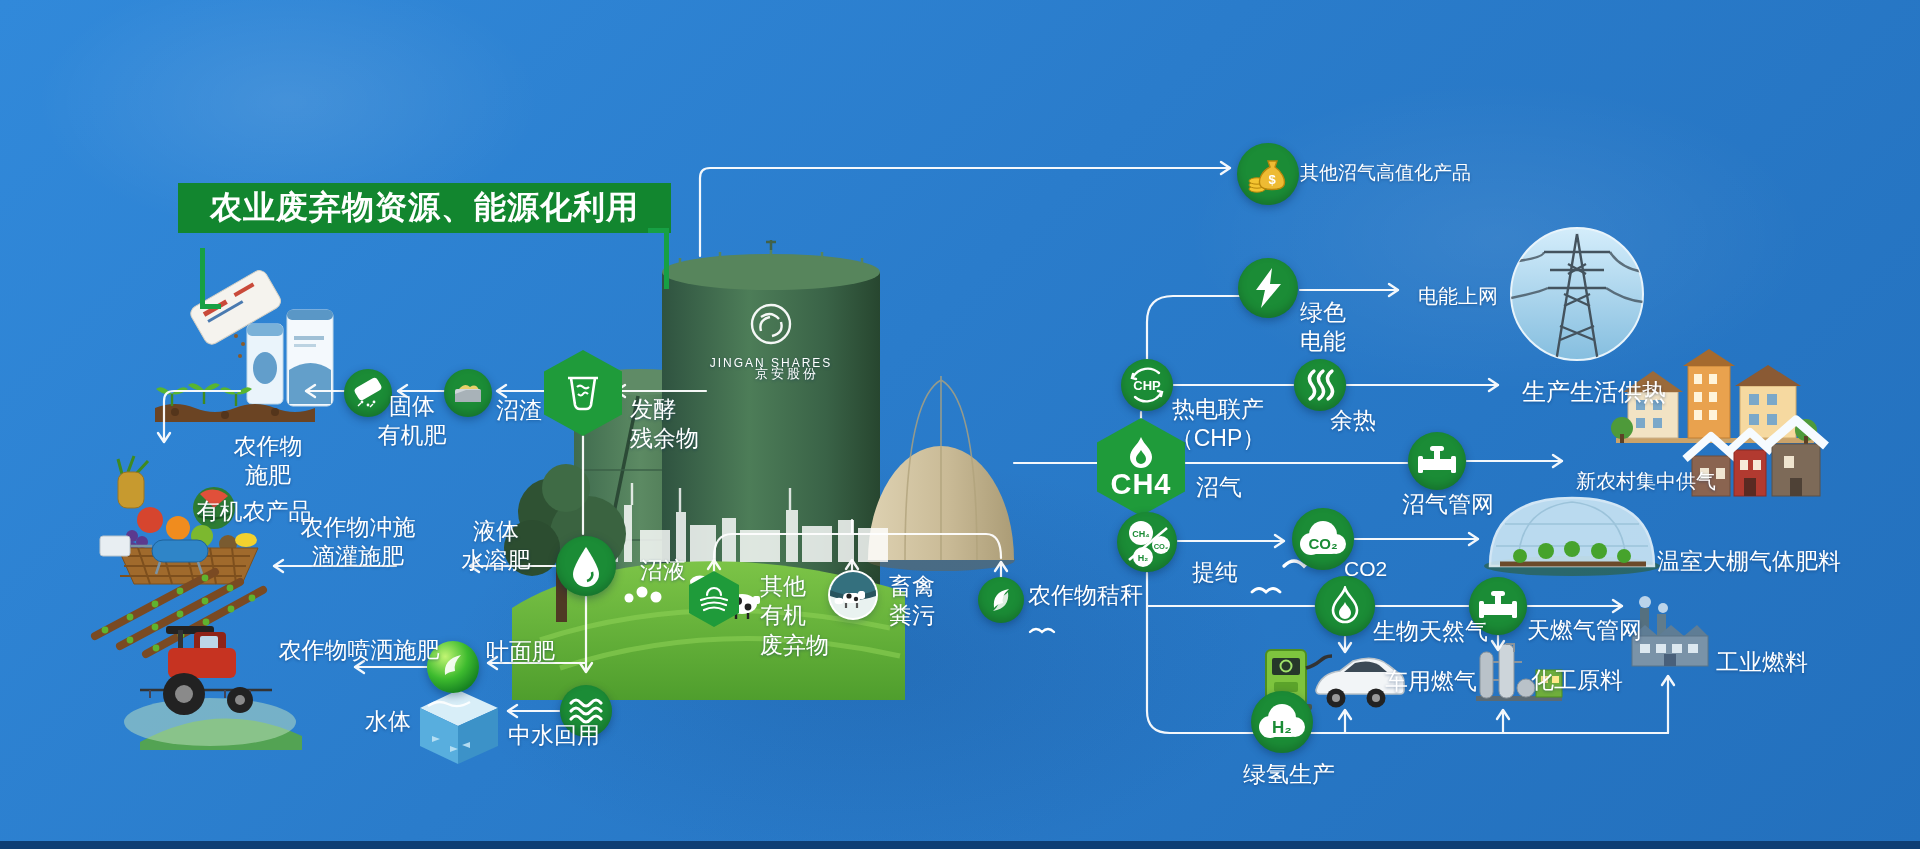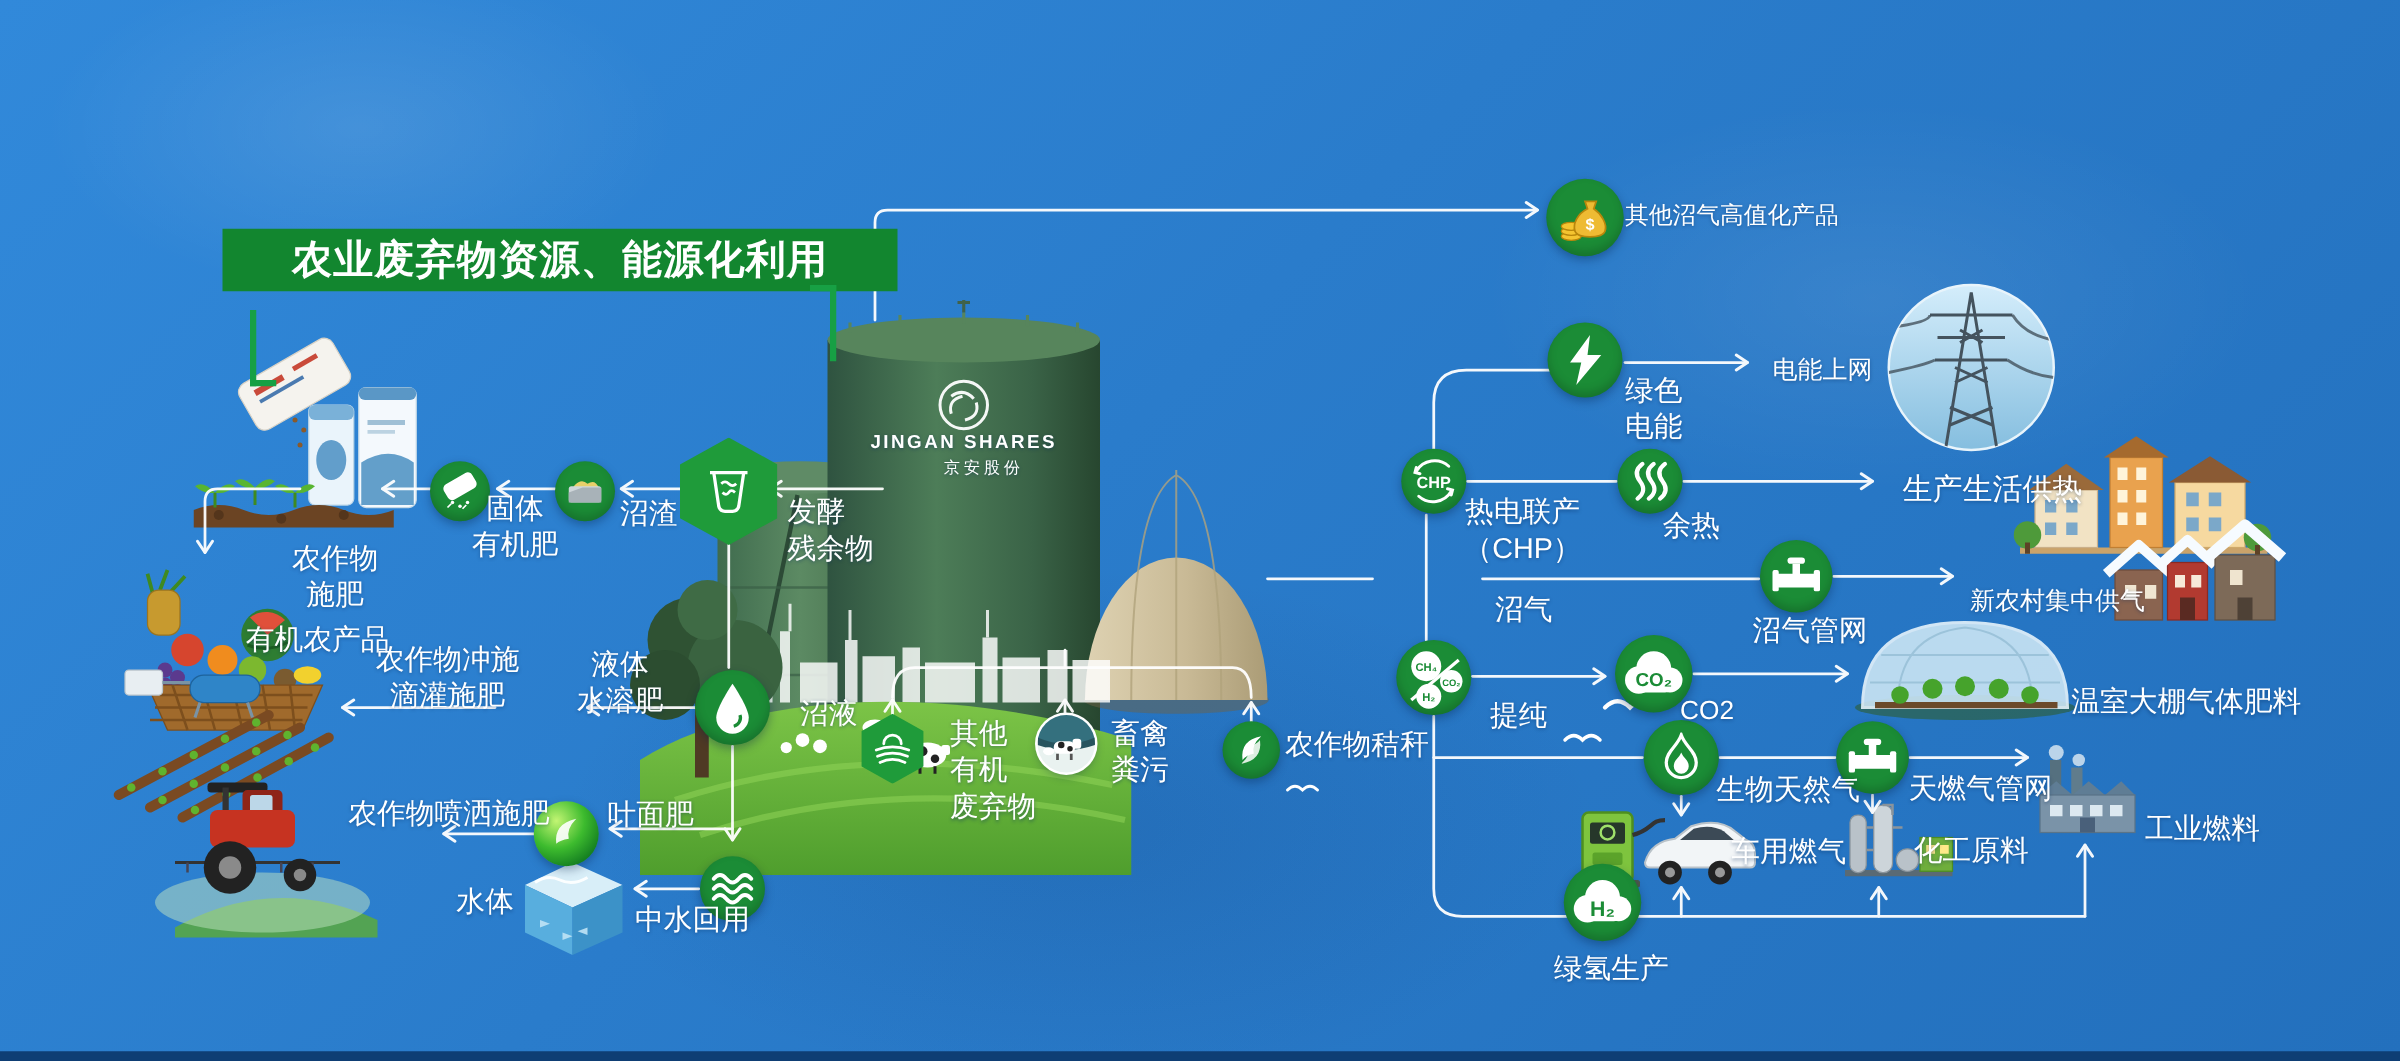--- a/index.html
+++ b/index.html
@@ -12,21 +12,21 @@
       linear-gradient(135deg,#3189da 0%,#2a7ccb 45%,#2370bd 100%);}
   .art{position:absolute;left:0;top:0;pointer-events:none;}
   .lbl{position:absolute;color:#fff;font-size:23px;line-height:1.28;white-space:pre-line;
        text-shadow:0 1px 3px rgba(0,40,90,.45);}
   .lbl.c{transform:translateX(-50%);text-align:center;}
   .node{position:absolute;background:var(--node_green,#1b8c36);border-radius:50%;
         display:flex;align-items:center;justify-content:center;flex-direction:column;
         box-shadow:0 3px 8px rgba(0,30,70,.35), inset 0 -4px 8px rgba(0,0,0,.18);}
   .hex{border-radius:0;background:var(--hex_green,#1f9b3a);
        clip-path:polygon(50% 0,100% 25%,100% 75%,50% 100%,0 75%,0 25%);box-shadow:none;}
-  .banner{position:absolute;left:178px;top:183px;width:540px;height:50px;
+  .banner{position:absolute;left:178px;top:183px;width:493px;height:50px;
           background:var(--banner_green,#12862f);color:#fff;font-size:32px;font-weight:700;
           letter-spacing:1px;display:flex;align-items:center;justify-content:center;}
   .main-title{position:absolute;left:220px;top:236px;color:#fff;font-size:70px;font-weight:800;
           letter-spacing:4px;text-shadow:0 3px 6px rgba(0,40,90,.35);}
   .bracket-l{position:absolute;left:200px;top:248px;width:16px;height:56px;
           border-left:5px solid #17a044;border-bottom:5px solid #17a044;}
   .bracket-r{position:absolute;left:648px;top:228px;width:16px;height:56px;
           border-right:5px solid #17a044;border-top:5px solid #17a044;}
   .bottom-strip{position:absolute;left:0;top:841px;width:1920px;height:8px;background:var(--accent_dark_blue,#0e3e74);}
   .ch4-text{color:#fff;font-weight:700;font-size:29px;letter-spacing:1px;line-height:1;}
@@ -506,20 +506,27 @@
     <path d="M37,31 a17,17 0 0 1 -26,4 M34,29 l4,1 l-1,4" stroke="#fff" stroke-width="2.4" fill="none" stroke-linecap="round"></path>
     <text x="23" y="28" font-size="13" font-weight="bold" fill="#fff" text-anchor="middle">CHP</text>
   </svg>
 </div>
 <div class="node" style="left:1294px;top:359px;width:52px;height:52px">
   <svg width="40" height="40" viewBox="0 0 40 40" fill="none" stroke="#fff" stroke-width="3.4" stroke-linecap="round">
     <path d="M12,6 q-7,7 0,14 q7,7 0,14" transform="rotate(8 12 20)"></path>
     <path d="M21,6 q-7,7 0,14 q7,7 0,14" transform="rotate(8 21 20)"></path>
     <path d="M30,6 q-7,7 0,14 q7,7 0,14" transform="rotate(8 30 20)"></path>
   </svg>
+</div>
+<div class="node hex" style="left:1097px;top:418px;width:88px;height:98px">
+  <svg width="30" height="34" viewBox="0 0 30 34">
+    <path d="M15,1 C18,9 26,13 26,21 a11,11 0 0 1 -22,0 C4,13 12,9 15,1 Z" fill="#fff"></path>
+    <path d="M15,14 C13,18 10,19 10,23 a5,5 0 0 0 10,0 C20,19 17,18 15,14 Z" fill="#1f9b3a"></path>
+  </svg>
+  <div class="ch4-text">CH4</div>
 </div>
 <div class="node" style="left:1117px;top:512px;width:60px;height:60px">
   <svg width="60" height="60" viewBox="0 0 60 60">
     <path d="M12,48 L50,16" stroke="#fff" stroke-width="2.6"></path>
     <circle cx="24" cy="21" r="12" fill="#fff"></circle>
     <text x="24" y="25" font-size="9" font-weight="bold" fill="#1b8c36" text-anchor="middle">CH₄</text>
     <circle cx="44" cy="33" r="9" fill="#fff"></circle>
     <text x="44" y="36.5" font-size="7.5" font-weight="bold" fill="#1b8c36" text-anchor="middle">CO₂</text>
     <circle cx="26" cy="45" r="10" fill="#fff"></circle>
     <text x="26" y="49" font-size="9" font-weight="bold" fill="#1b8c36" text-anchor="middle">H₂</text>
@@ -605,17 +612,17 @@
 <div class="lbl" style="left:1192px;top:558px">提纯</div>
 <div class="lbl" style="left:1344px;top:556px;font-size:21px">CO2</div>
 <div class="lbl" style="left:1657px;top:547px">温室大棚气体肥料</div>
 <div class="lbl" style="left:1373px;top:617px">生物天然气</div>
 <div class="lbl" style="left:1385px;top:667px">车用燃气</div>
 <div class="lbl" style="left:1527px;top:616px">天燃气管网</div>
 <div class="lbl" style="left:1531px;top:666px">化工原料</div>
 <div class="lbl" style="left:1716px;top:648px">工业燃料</div>
 <div class="lbl" style="left:1243px;top:760px">绿氢生产</div>
 
-<div class="lbl c" style="left:771px;top:344px;font-size:15px;letter-spacing:2px;font-weight:700">JINGAN SHARES</div>
+<div class="lbl c" style="left:771px;top:356px;font-size:12px;letter-spacing:2px;font-weight:400">JINGAN SHARES</div>
 <div class="lbl c" style="left:787px;top:366px;font-size:13px;letter-spacing:3px">京安股份</div>
 
 <div class="bottom-strip"></div>
 </div>
 
 </body></html>

